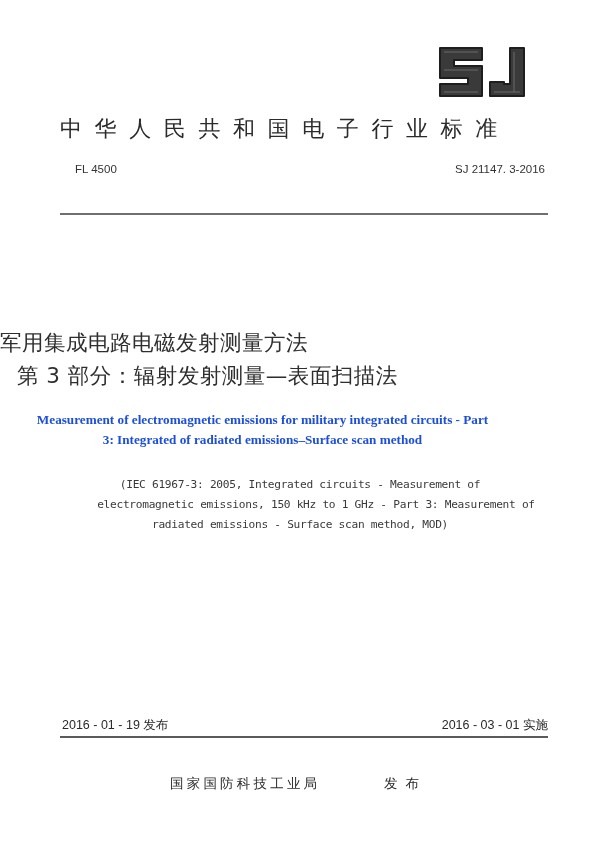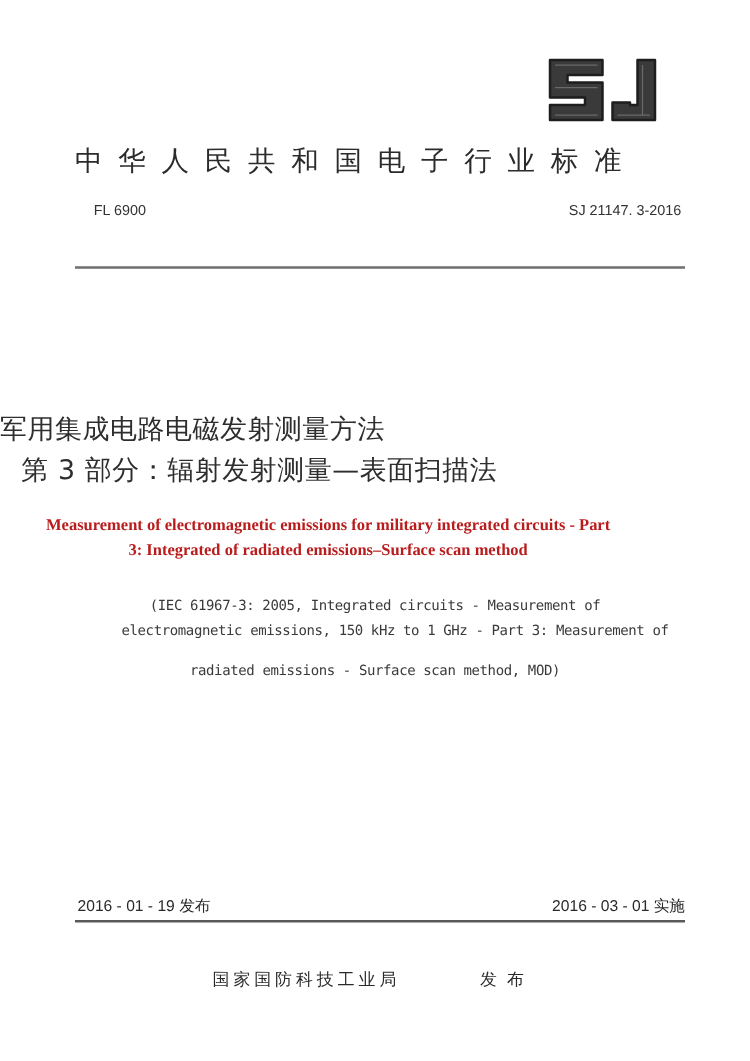--- a/index.html
+++ b/index.html
@@ -12,28 +12,28 @@
 
   .code-left { left: 75px; top: 163px; font-size: 11.5px; font-family: "Liberation Sans", sans-serif; color: #333; }
   .code-right { right: 55px; top: 163px; font-size: 11.5px; font-family: Liberation Sans, sans-serif; color: #333; }
 
   .rule-top { left: 60px; top: 213px; width: 488px; height: 2px; background: #6f6f6f; }
 
   .cn-title { left: 0; width: 500px; text-align: left; font-size: 21.5px; color: #2e2e2e; font-family: "DejaVu Sans", sans-serif; letter-spacing: 0.5px; }
   .cn-title.l1 { top: 328px; }
   .cn-title.l2 { top: 361px; margin-left: 17px; }
 
-  .en-title { left: 0; width: 525px; text-align: center; font-family: "Liberation Serif", serif; font-weight: bold; font-size: 13.2px; color: #b91c1c; line-height: 19px; }
+  .en-title { left: 0; width: 525px; text-align: center; font-family: "Liberation Serif", serif; font-weight: bold; font-size: 13.2px; color: #1d4ed8; line-height: 19px; }
   .en-title.l1 { top: 410px; }
   .en-title.l2 { top: 430px; }
 
   .iec { left: 0; width: 600px; text-align: center; font-family: "DejaVu Sans Mono", monospace; font-size: 11.2px; color: #3a3a3a; line-height: 20px; letter-spacing: -0.3px; }
   .iec.l1 { top: 475px; }
   .iec.l2 { top: 495px; padding-left: 16px; }
-  .iec.l3 { top: 515px; margin-top: 12px; }
+  .iec.l3 { top: 515px; }
 
   .date-left { left: 62px; top: 717px; font-size: 12.5px; font-family: "Liberation Sans", sans-serif; color: #2a2a2a; }
   .date-right { right: 52px; top: 717px; font-size: 12.5px; font-family: "Liberation Sans", sans-serif; color: #2a2a2a; }
   .rule-bottom { left: 60px; top: 736px; width: 488px; height: 2px; background: #5a5a5a; }
 
   .issuer { left: 170px; top: 775px; font-size: 13.5px; letter-spacing: 3.2px; color: #2a2a2a; white-space: nowrap; }
   .issued { left: 384px; top: 775px; font-size: 13.5px; letter-spacing: 8px; color: #2a2a2a; }
 </style>
 </head>
 <body>
@@ -45,21 +45,21 @@
     <path d="M12 10 H46 M12 28 H46 M12 50 H46" stroke="#6a6a6a" stroke-width="1"></path>
 
     <path d="M78 6 H92 V54 H58 V40 H72 V42 H78 Z" fill="#3a3a3a" stroke="#1e1e1e" stroke-width="2" stroke-linejoin="round"></path>
     <path d="M82 10 V50 M62 50 H88" stroke="#6a6a6a" stroke-width="1"></path>
   </svg>
   
 </div>
 
 <div class="abs std-title">中华人民共和国电子行业标准</div>
 
-<div class="abs code-left">FL 6900</div>
+<div class="abs code-left">FL 4500</div>
 <div class="abs code-right">SJ 21147. 3-2016</div>
 
 <div class="abs rule-top"></div>
 
 <div class="abs cn-title l1">军用集成电路电磁发射测量方法</div>
 <div class="abs cn-title l2">第 3 部分：辐射发射测量—表面扫描法</div>
 
 <div class="abs en-title l1">Measurement of electromagnetic emissions for military integrated circuits - Part</div>
 <div class="abs en-title l2">3: Integrated of radiated emissions–Surface scan method</div>
 

